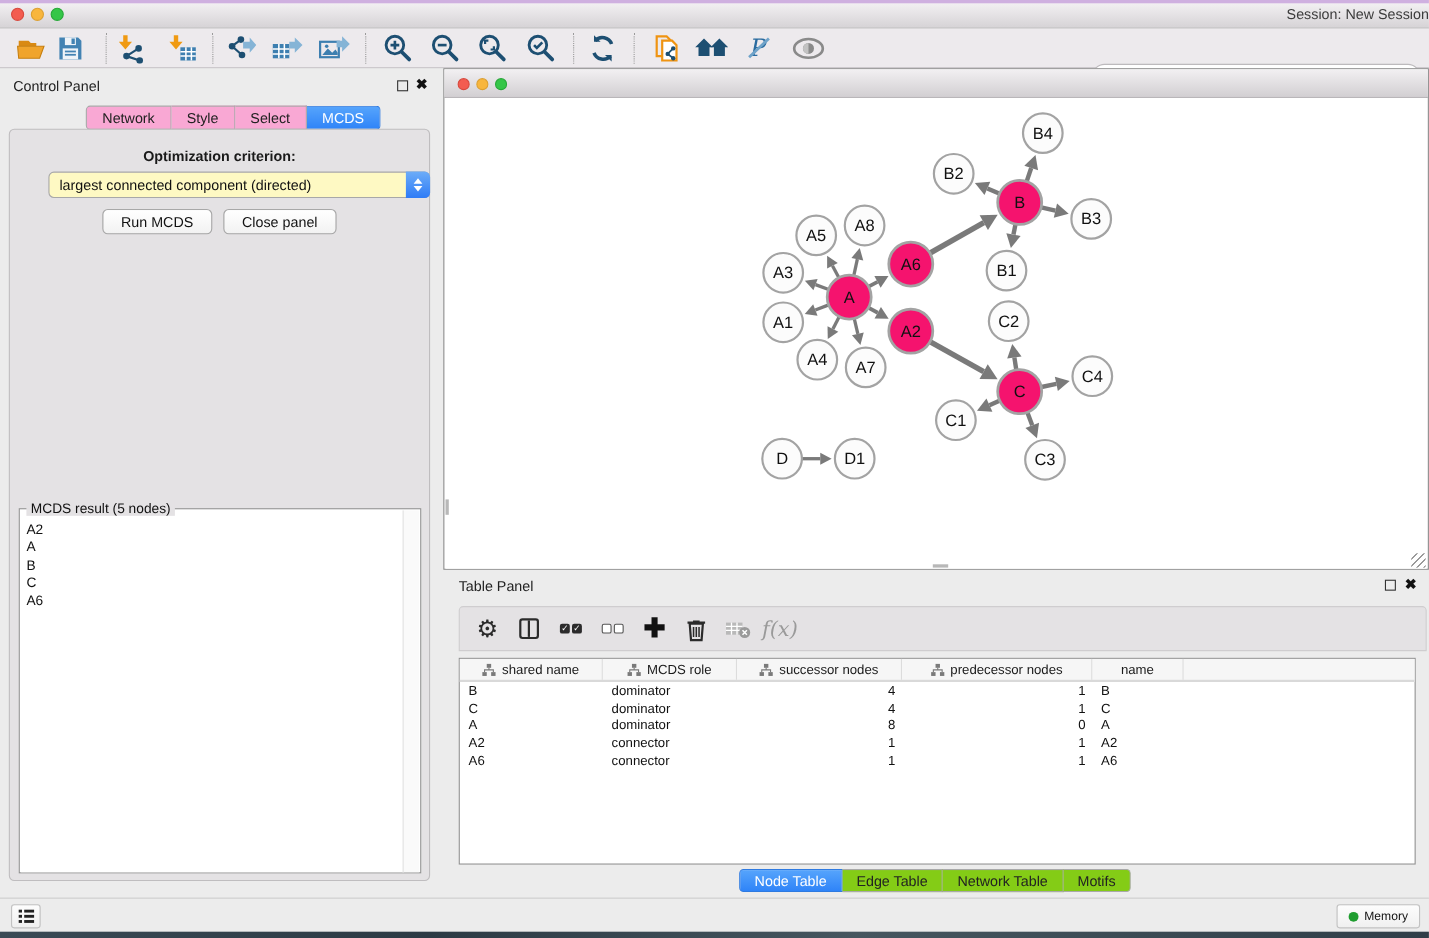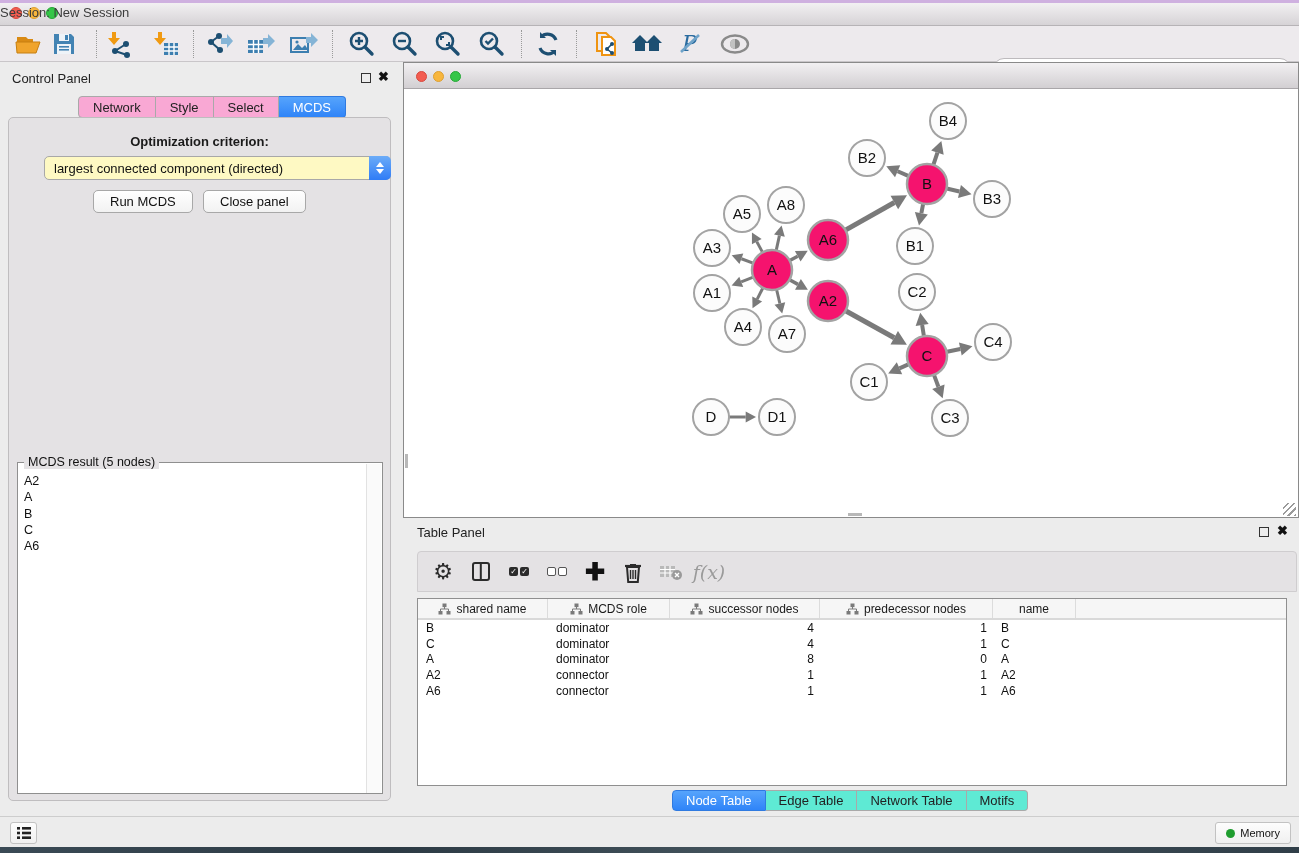--- a/index.html
+++ b/index.html
@@ -8,21 +8,21 @@
   #root { position:absolute; inset:0; width:1299px; height:853px; background:#ececec; }
 
   
   .titlebar { position:absolute; left:0; top:0; width:1299px; height:26px;
     background:linear-gradient(#f6f4f6,#d6d3d6); border-bottom:1px solid #b6b3b6; }
   .purple-strip { position:absolute; left:0; top:0; width:1299px; height:3px; background:#cfb0e0; }
   .traffic { position:absolute; top:7px; width:12px; height:12px; border-radius:50%; }
   .tl-red { left:10px; background:#f35c50; border:1px solid #d8493e; }
   .tl-yellow { left:28px; background:#f8b63d; border:1px solid #dda032; }
   .tl-green { left:46px; background:#35c648; border:1px solid #27a838; }
-  .win-title { position:absolute; top:5px; left:0; width:100%; text-align:left; font-size:13px; color:#3c3c3c; }
+  .win-title { position:absolute; top:5px; left:0; width:100%; text-align:right; font-size:13px; color:#3c3c3c; }
 
   
   .toolbar { position:absolute; left:0; top:26px; width:1299px; height:36px;
     background:#edeaed; border-bottom:1px solid #c9c6c9; }
   .tb-icon { position:absolute; top:3px; width:34px; height:30px; display:flex; align-items:center; justify-content:center; cursor:default; }
   .tb-sep { position:absolute; top:4px; width:0; height:28px; border-left:1px dotted #9a9a9a; }
   .searchbox { position:absolute; left:993px; top:32px; width:298px; height:22px; background:#fff;
     border:1px solid #bdbabd; border-radius:11px; display:flex; align-items:center; padding-left:7px; }
   .searchbox input { border:none; outline:none; font-size:12px; width:260px; background:transparent; }
 
@@ -97,21 +97,21 @@
   .hcell { display:flex; align-items:center; justify-content:center; gap:5px;
     font-size:12px; color:#1a1a1a; border-right:1px solid #dcdcdc; }
   .hcell svg { flex:0 0 auto; }
   .trow { display:flex; height:15.7px; font-size:12px; color:#111; }
   .tcell { padding-left:8px; overflow:hidden; white-space:nowrap; display:flex; align-items:center; }
   .tcell.num { justify-content:flex-end; padding-right:6px; }
   .c0 { width:130px; } .c1 { width:122px; } .c2 { width:150px; } .c3 { width:173px; } .c4 { width:83px; }
   .cfill { flex:1; border-right:none !important; }
 
   .tp-tabs { position:absolute; left:672px; top:790px; height:21px; display:flex; }
-  .tp-tab { height:21px; padding:0 13px; font-size:13px; color:#222; background:#5eead4;
+  .tp-tab { height:21px; padding:0 13px; font-size:13px; color:#222; background:#84cc16;
     border:1px solid #a9a9a9; border-left:none; display:flex; align-items:center; }
   .tp-tab:first-child { border-left:1px solid #a9a9a9; border-radius:4px 0 0 4px; }
   .tp-tab:last-child { border-radius:0 4px 4px 0; }
   .tp-tab.active { background:linear-gradient(#56a4fc,#2f84f8); color:#fff; border-color:#2f7ae0; }
 
   
   .statusbar { position:absolute; left:0; top:816px; width:1299px; height:31px;
     background:#ececec; border-top:1px solid #cdcdcd; }
   .sb-btn { position:absolute; top:5px; height:22px; background:linear-gradient(#fdfdfd,#f0f0f0);
     border:1px solid #c2c2c2; border-radius:3px; display:flex; align-items:center; justify-content:center; gap:5px;

